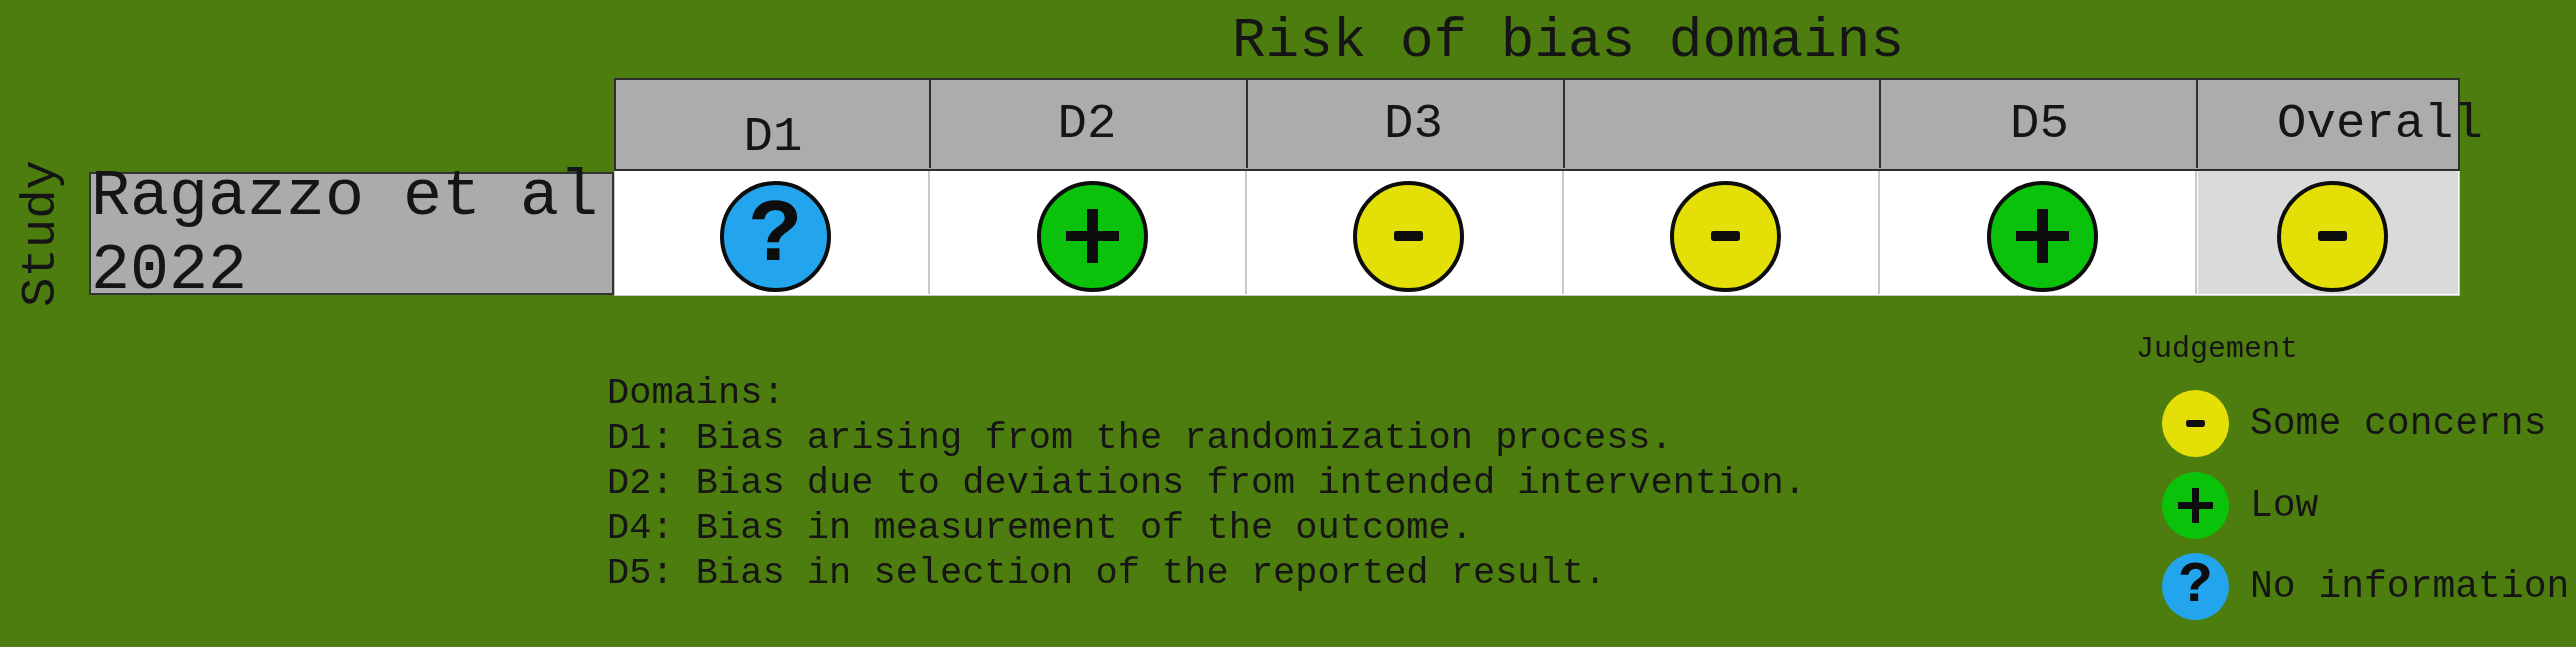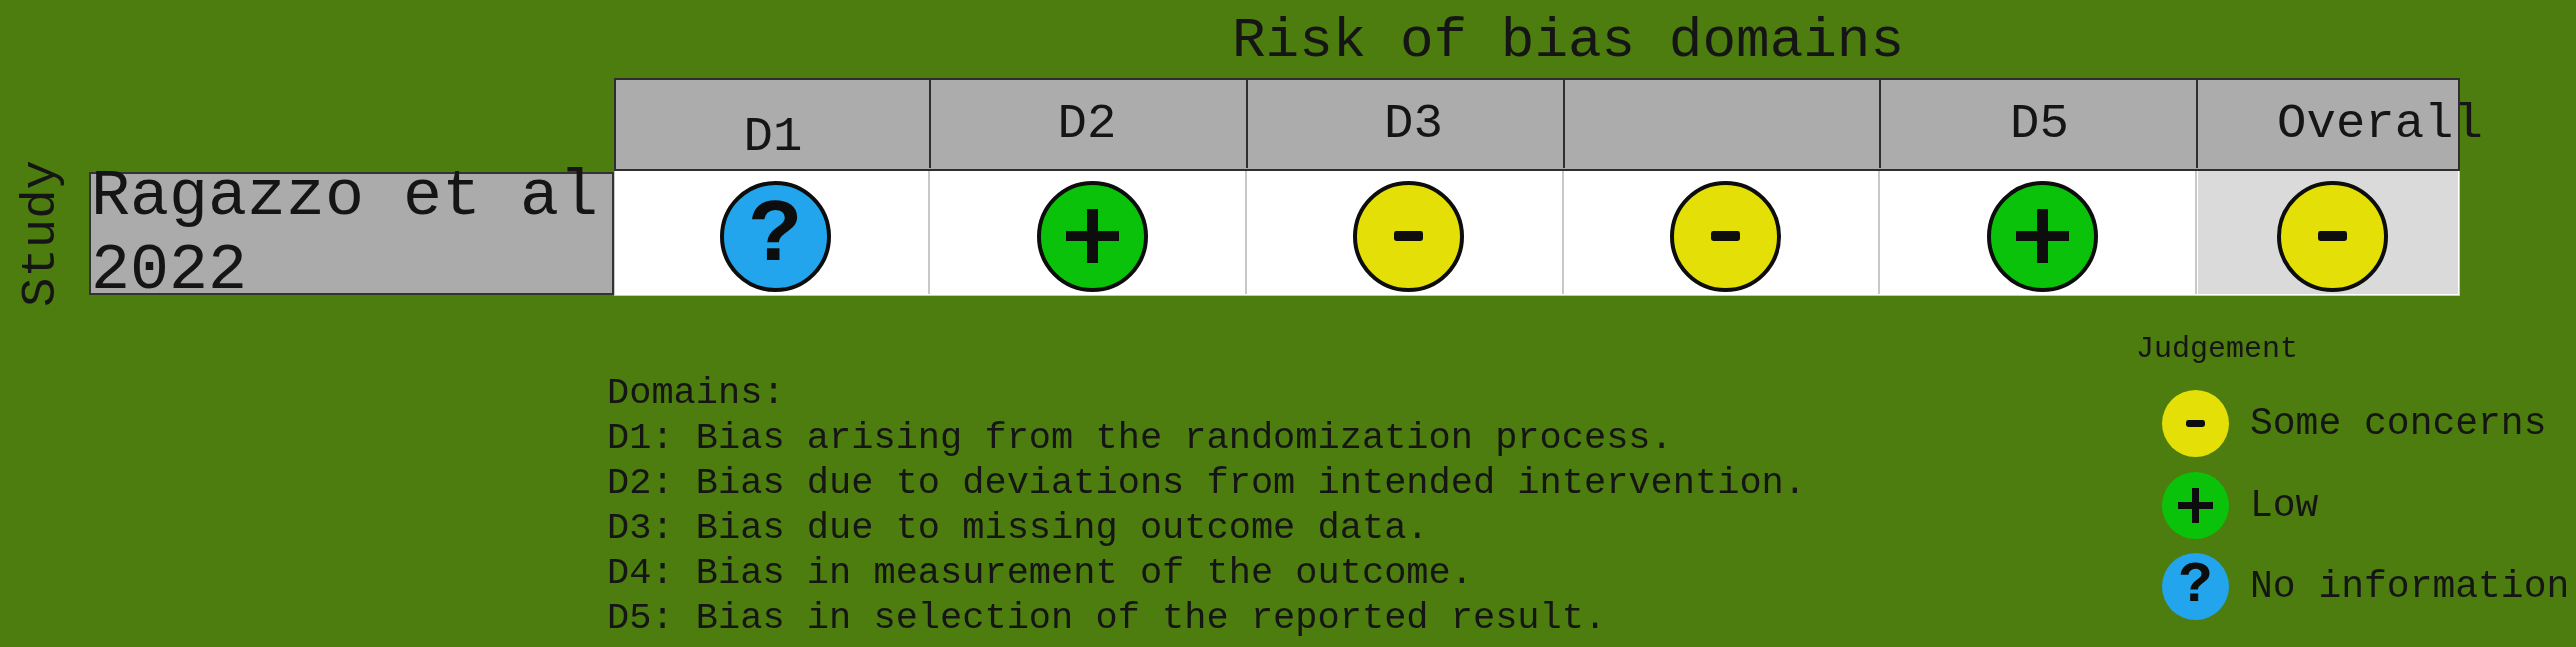--- a/index.html
+++ b/index.html
@@ -100,21 +100,20 @@
   </div>
 
   <div class="abs study-cell" style="background-color: rgb(171, 171, 171);">
     <span>Ragazzo et al 2022</span>
   </div>
 
   <div class="abs domains-note">
     <div>Domains:</div>
     <div>D1: Bias arising from the randomization process.</div>
     <div>D2: Bias due to deviations from intended intervention.</div>
-    <div>D3: Bias due to missing outcome data.</div>
     <div>D4: Bias in measurement of the outcome.</div>
     <div>D5: Bias in selection of the reported result.</div>
   </div>
 
   <div class="abs legend-heading">Judgement</div>
 
   <div class="abs legend-item li0">
     <div class="l-circle" style="background-color: rgb(227, 223, 7);">
       <span class="sym sym-45"></span>
     </div>

